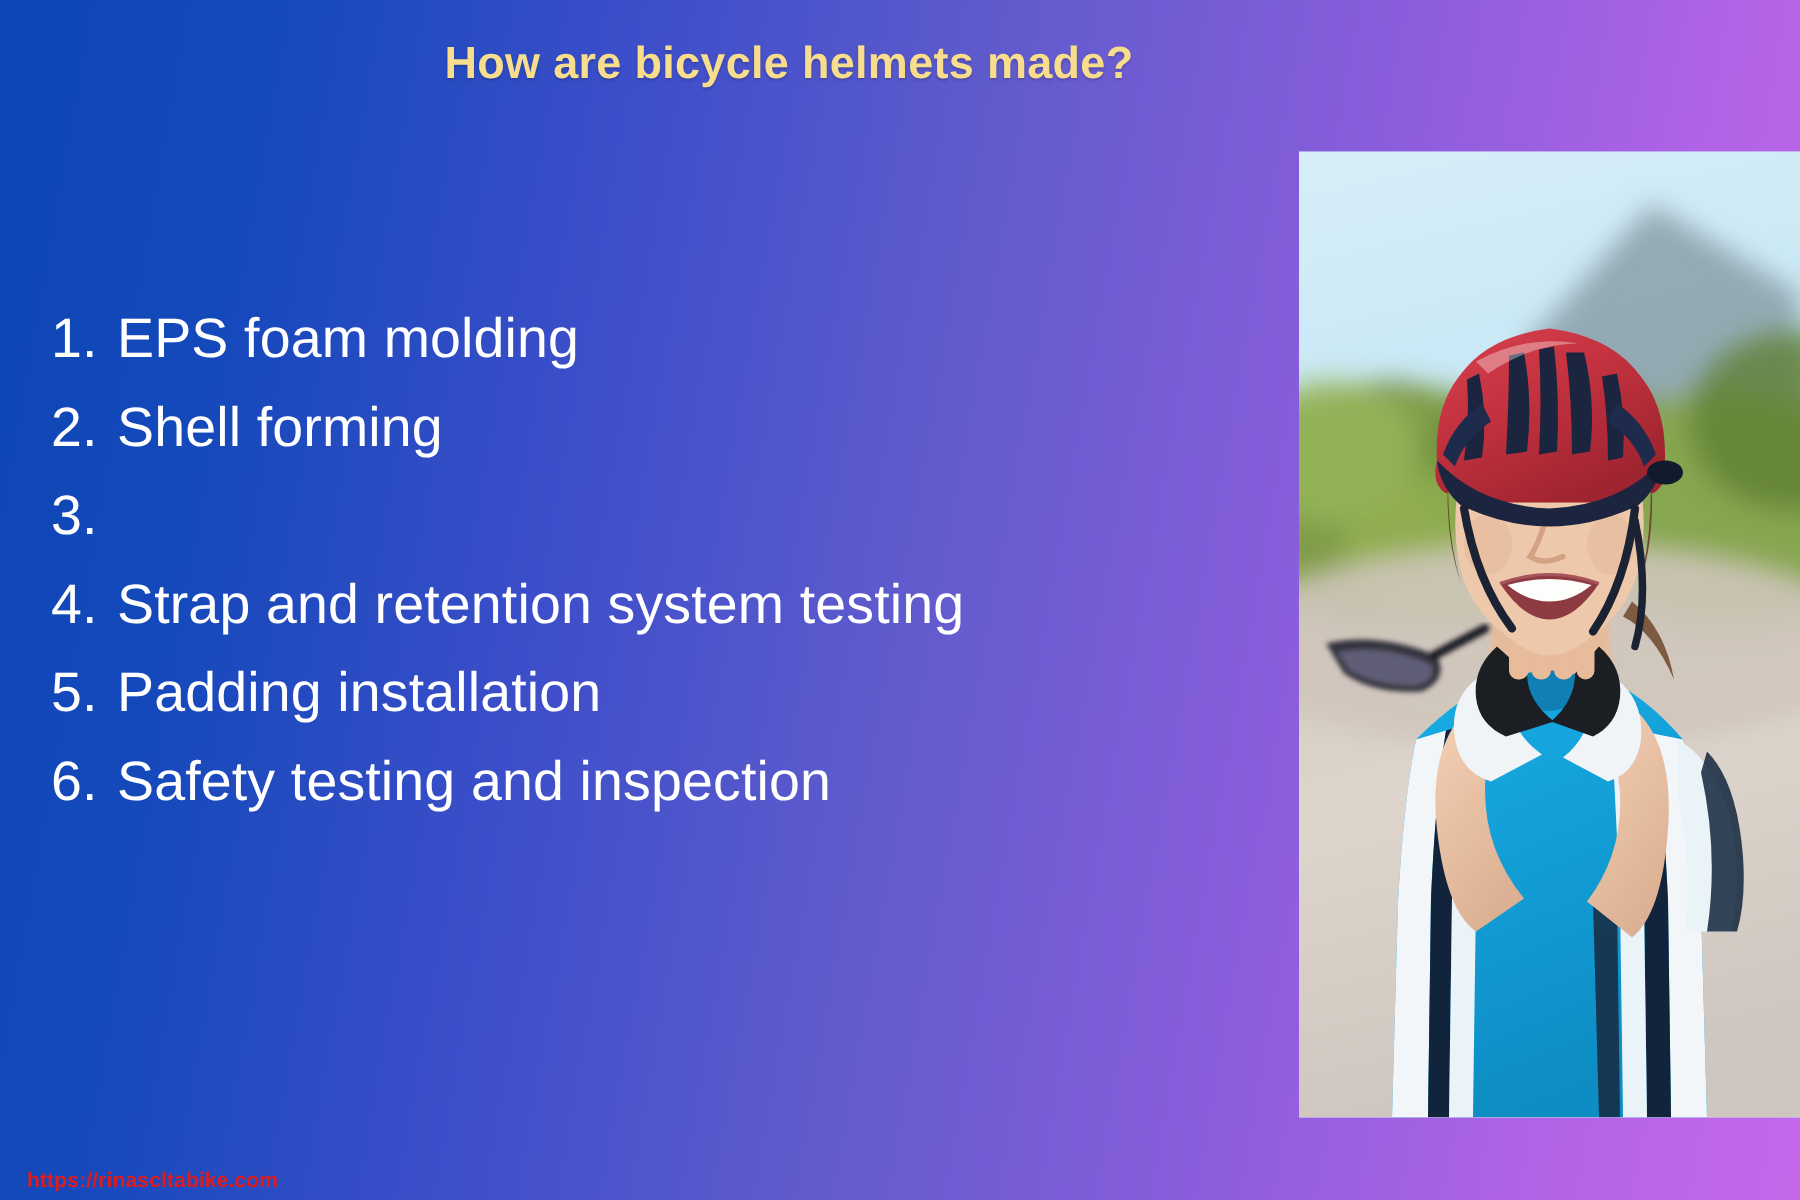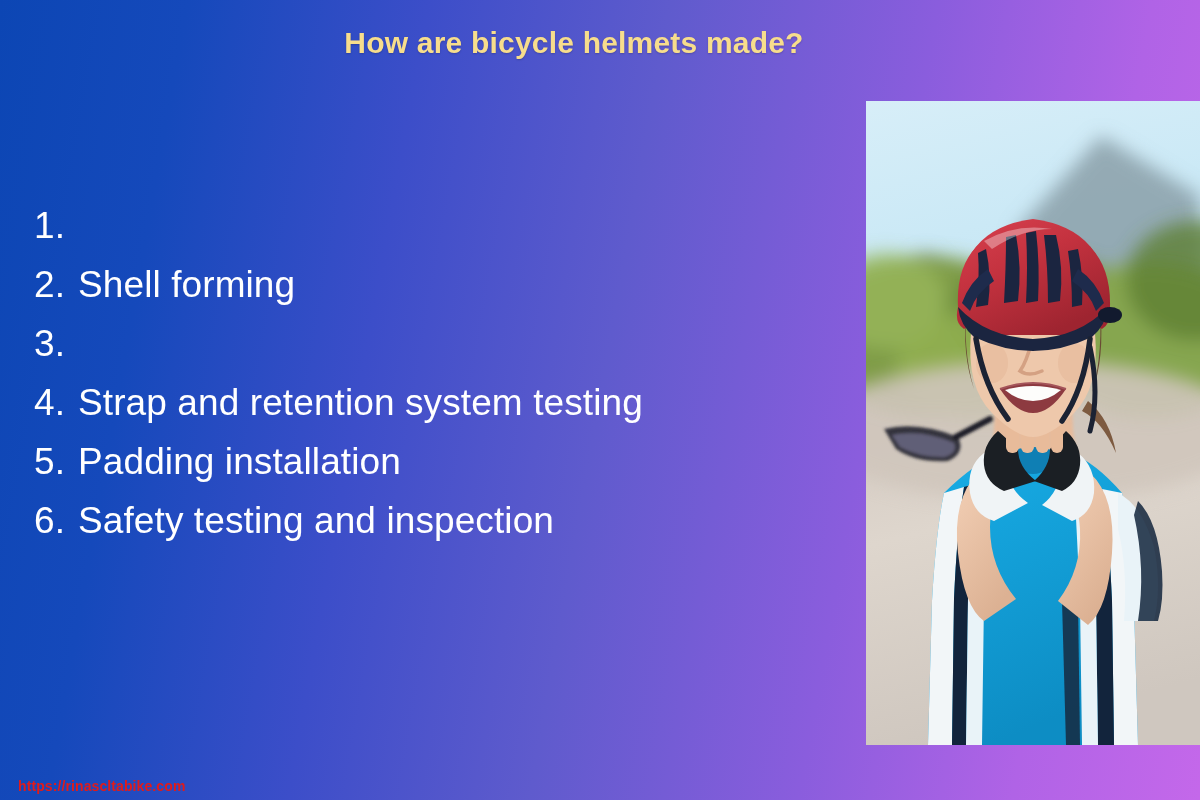--- a/index.html
+++ b/index.html
@@ -29,21 +29,20 @@
     position: absolute;
     top: 26px;
     left: 0;
     width: 1052px;
     text-align: center;
     font-size: 30px;
     font-weight: bold;
     color: #f7dd8c;
     letter-spacing: 0.2px;
     text-shadow: 0 1px 2px rgba(0,0,0,0.18);
-    margin-left: 48px;
   }
 
   
   .steps {
     position: absolute;
     left: 34px;
     top: 196px;
     width: 820px;
   }
   .step {
@@ -107,20 +106,21 @@
 </head>
 <body>
 
 <div id="slide">
 
   <div class="title">How are bicycle helmets made?</div>
 
   <div class="steps">
     <div class="step">
       <span class="step-num">1.</span>
+      <span class="step-text">EPS foam molding</span>
     </div>
     <div class="step">
       <span class="step-num">2.</span>
       <span class="step-text">Shell forming</span>
     </div>
     <div class="step">
       <span class="step-num">3.</span>
     </div>
     <div class="step">
       <span class="step-num">4.</span>

